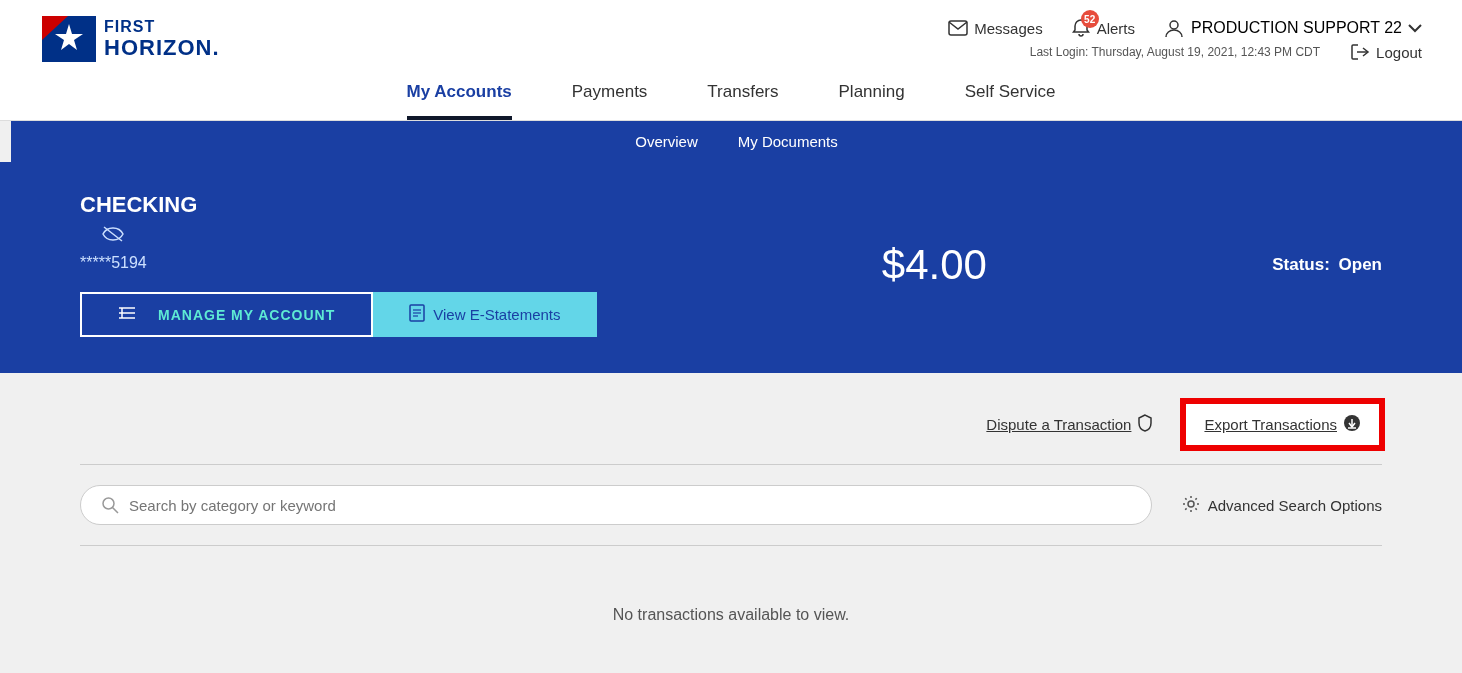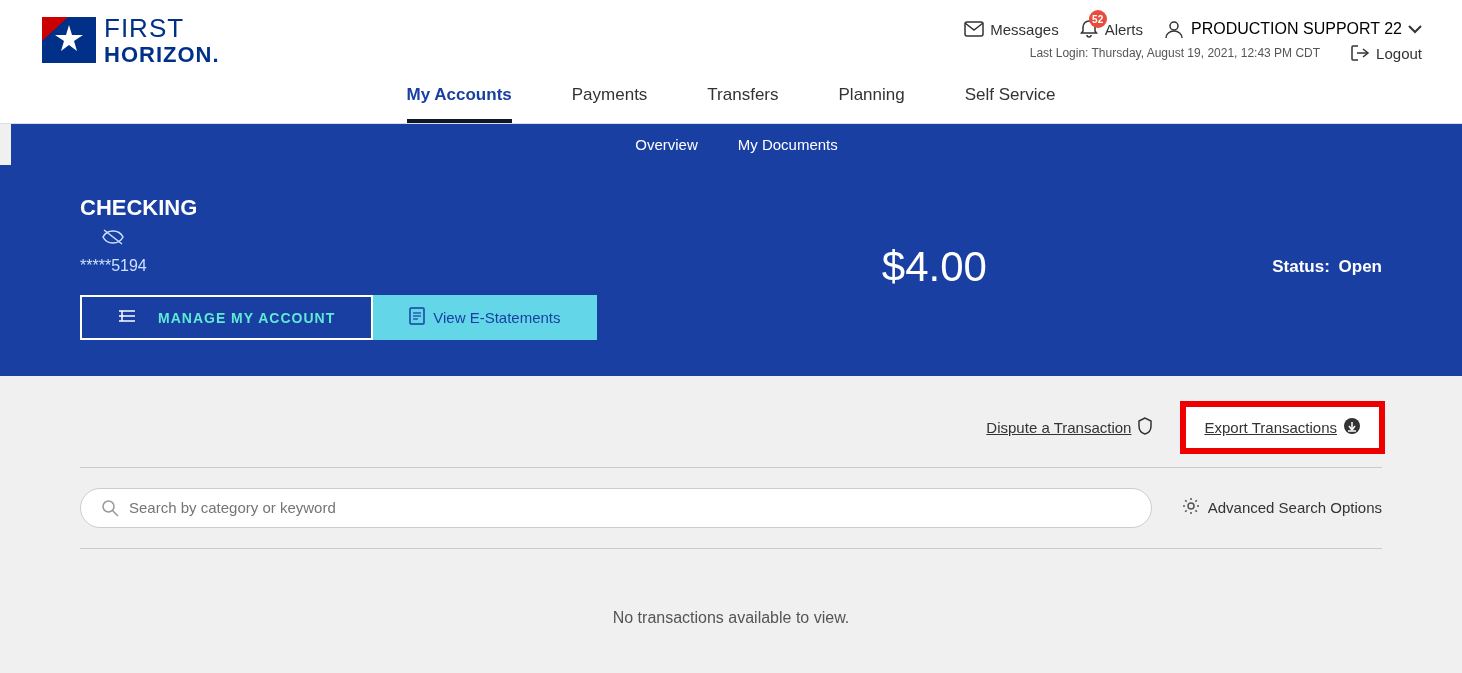--- a/index.html
+++ b/index.html
@@ -26,40 +26,41 @@
       align-items: center;
       gap: 0;
     }
     .logo-text {
       display: flex;
       flex-direction: column;
       margin-left: 6px;
       line-height: 1.1;
     }
     .logo-text .first {
-      font-size: 26px;
-      font-weight: 400;
+      font-size: 16px;
+      font-weight: 700;
       color: #003087;
       letter-spacing: 1px;
     }
     .logo-text .horizon {
       font-size: 22px;
       font-weight: 900;
       color: #003087;
       letter-spacing: 1px;
     }
     .header-right {
       display: flex;
       flex-direction: column;
       align-items: flex-end;
       gap: 4px;
     }
     .header-actions {
       display: flex;
-      gap: 20px;
+      align-items: center;
+      gap: 28px;
     }
     .header-action-item {
       display: flex;
       align-items: center;
       gap: 6px;
       cursor: pointer;
       font-size: 15px;
       color: #333;
       text-decoration: none;
     }

